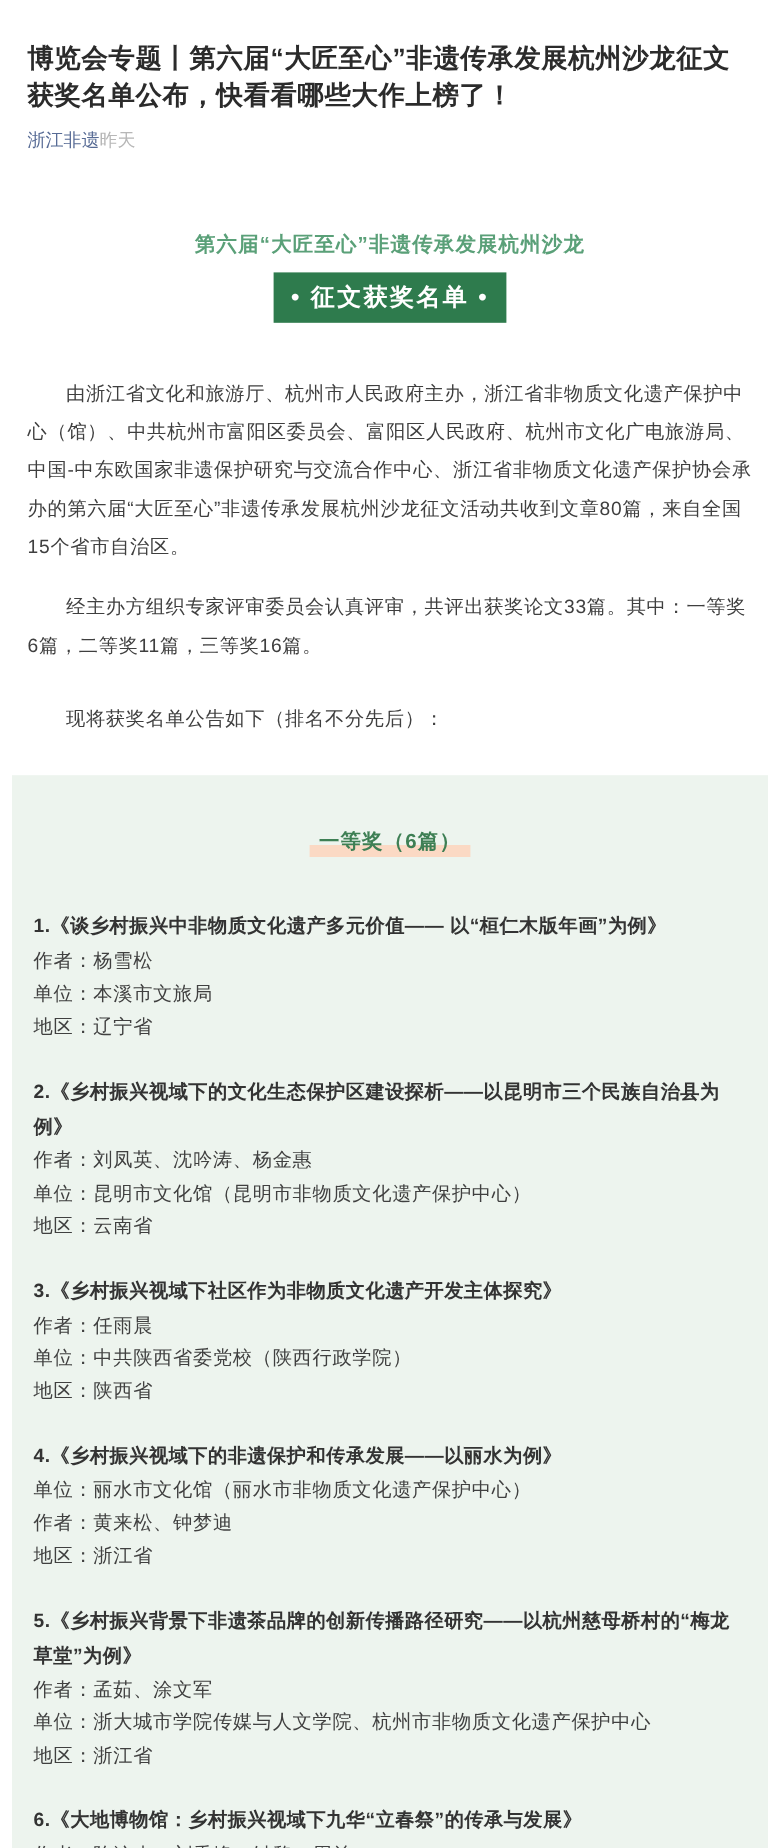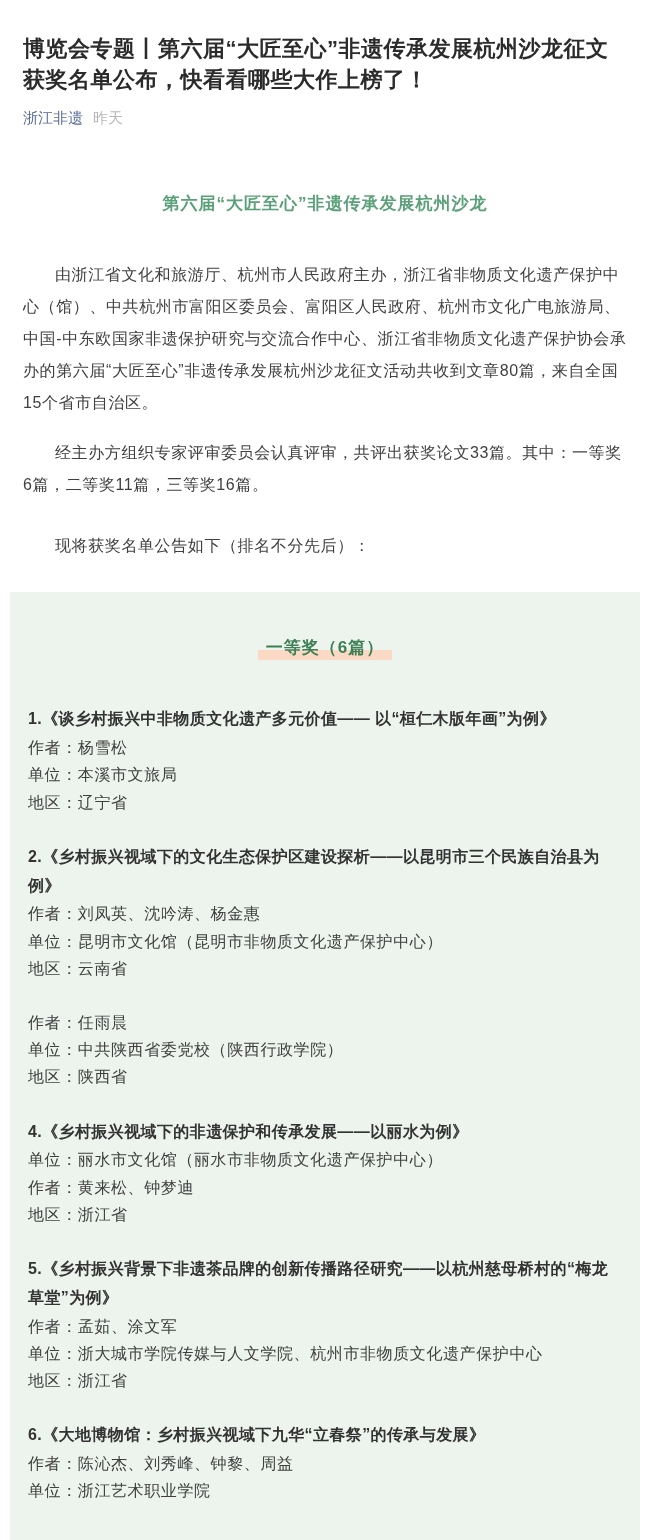--- a/index.html
+++ b/index.html
@@ -21,21 +21,21 @@
     line-height: 1.42;
     letter-spacing: 0.5px;
   }
 
   .byline {
     margin: 13px 23px 0;
     font-size: 15px;
     line-height: 20px;
   }
   .author-link { color: #576b95; cursor: pointer; }
-  .pub-date { color: #b7b7b7; margin-left: 10px; }
+  .pub-date { color: #b7b7b7; }
 
   .event-heading {
     margin-top: 64px;
     text-align: center;
     font-size: 17px;
     font-weight: bold;
     color: #5aa078;
     letter-spacing: 1px;
   }
 
@@ -103,20 +103,23 @@
 <div class="article">
 
   <h1 class="page-title">博览会专题丨第六届“大匠至心”非遗传承发展杭州沙龙征文获奖名单公布，快看看哪些大作上榜了！</h1>
 
   <div class="byline">
     <span class="author-link">浙江非遗</span><span class="pub-date">昨天</span>
   </div>
 
   <div class="event-heading">第六届“大匠至心”非遗传承发展杭州沙龙</div>
 
+  <div class="badge-wrap">
+    <span class="award-badge">• 征文获奖名单 •</span>
+  </div>
 
   <div class="paragraphs">
     <p class="para">由浙江省文化和旅游厅、杭州市人民政府主办，浙江省非物质文化遗产保护中心（馆）、中共杭州市富阳区委员会、富阳区人民政府、杭州市文化广电旅游局、中国-中东欧国家非遗保护研究与交流合作中心、浙江省非物质文化遗产保护协会承办的第六届“大匠至心”非遗传承发展杭州沙龙征文活动共收到文章80篇，来自全国15个省市自治区。</p>
     <p class="para">经主办方组织专家评审委员会认真评审，共评出获奖论文33篇。其中：一等奖6篇，二等奖11篇，三等奖16篇。</p>
     <p class="para last">现将获奖名单公告如下（排名不分先后）：</p>
   </div>
 
   <div class="awards-box">
 
     <div class="award-heading">
@@ -131,20 +134,21 @@
     </div>
 
     <div class="entry">
       <p class="entry-title">2.《乡村振兴视域下的文化生态保护区建设探析——以昆明市三个民族自治县为例》</p>
       <p class="entry-line">作者：刘凤英、沈吟涛、杨金惠</p>
       <p class="entry-line">单位：昆明市文化馆（昆明市非物质文化遗产保护中心）</p>
       <p class="entry-line">地区：云南省</p>
     </div>
 
     <div class="entry">
+      <p class="entry-title">3.《乡村振兴视域下社区作为非物质文化遗产开发主体探究》</p>
       <p class="entry-line">作者：任雨晨</p>
       <p class="entry-line">单位：中共陕西省委党校（陕西行政学院）</p>
       <p class="entry-line">地区：陕西省</p>
     </div>
 
     <div class="entry">
       <p class="entry-title">4.《乡村振兴视域下的非遗保护和传承发展——以丽水为例》</p>
       <p class="entry-line">单位：丽水市文化馆（丽水市非物质文化遗产保护中心）</p>
       <p class="entry-line">作者：黄来松、钟梦迪</p>
       <p class="entry-line">地区：浙江省</p>

